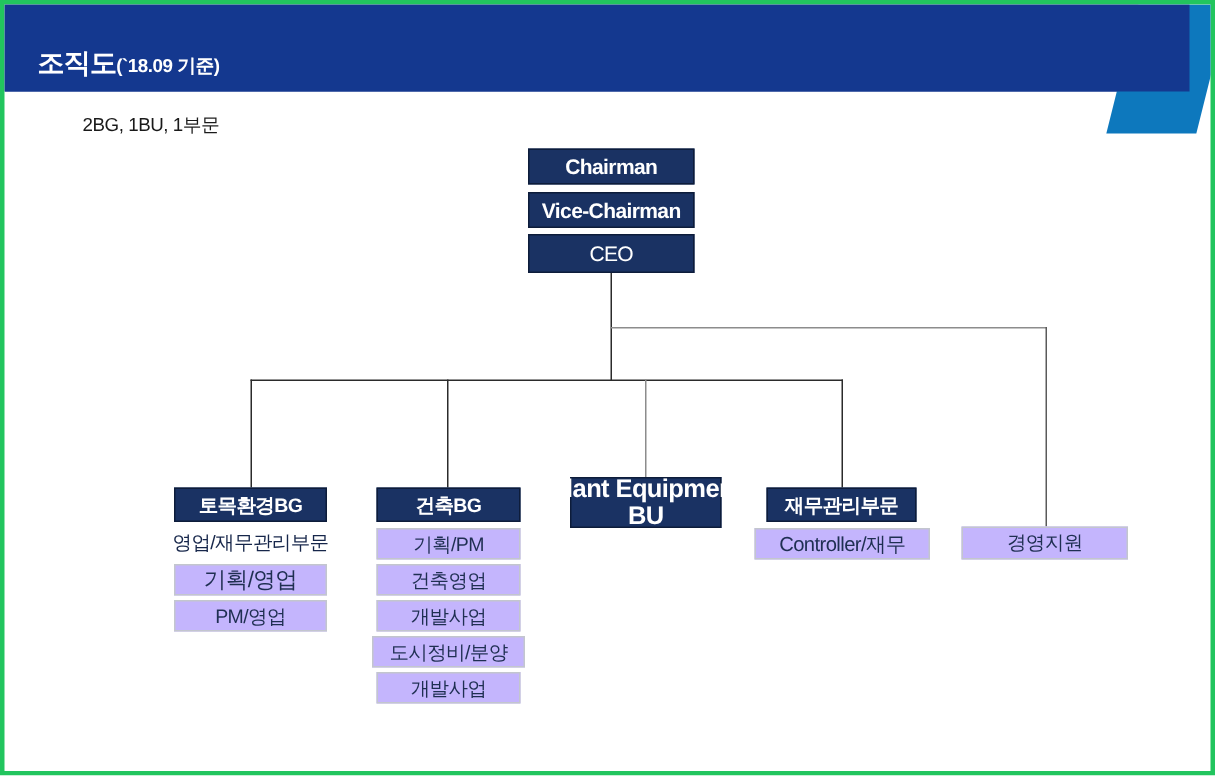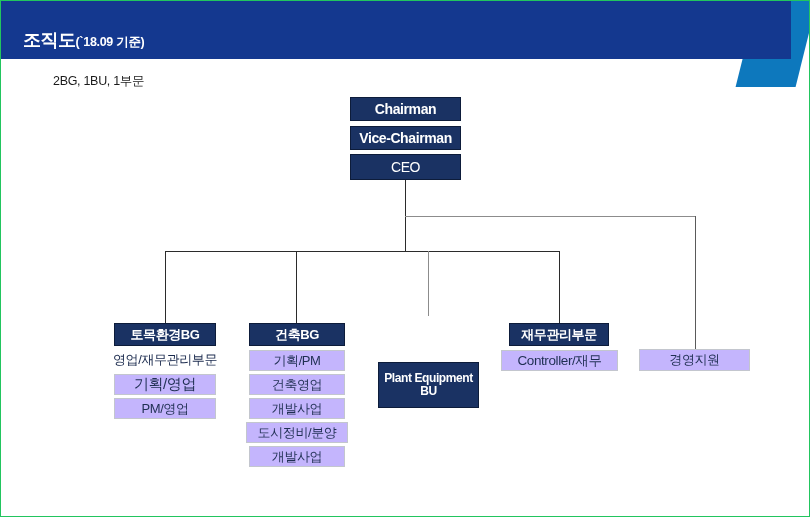--- a/index.html
+++ b/index.html
@@ -10,21 +10,21 @@
   }
   body {
     font-family: "Liberation Sans", "DejaVu Sans", sans-serif;
   }
 
   .slide {
     position: relative;
     width: 810px;
     height: 517px;
     background: #ffffff;
-    border: 1px solid #22c55e;
+    border: 3px solid #22c55e;
     overflow: hidden;
   }
 
   
   .header-bar {
     position: absolute;
     left: 0; top: 0;
     width: 810px; height: 58px;
     background: #14388f;
   }
@@ -151,21 +151,21 @@
   <div class="box plain" style="left:113px; top:373px; width:102px; height:21px; font-size:15px;">기획/영업</div>
   <div class="box plain" style="left:113px; top:397px; width:102px; height:21px; font-size:13px;">PM/영업</div>
 
   <div class="box navy" style="left:248px; top:322px; width:96px; height:23px; font-size:13px;">건축BG</div>
   <div class="box plain" style="left:248px; top:349px; width:96px; height:21px; font-size:13px;">기획/PM</div>
   <div class="box plain" style="left:248px; top:373px; width:96px; height:21px; font-size:13px;">건축영업</div>
   <div class="box plain" style="left:248px; top:397px; width:96px; height:21px; font-size:13px;">개발사업</div>
   <div class="box plain" style="left:245px; top:421px; width:102px; height:21px; font-size:13px;">도시정비/분양</div>
   <div class="box plain" style="left:248px; top:445px; width:96px; height:21px; font-size:13px;">개발사업</div>
 
-  <div class="box navy" style="left:377px; top:315px; width:101px; height:46px; font-size:12px; line-height:1.05; flex-direction:column;margin-top:46px;">
+  <div class="box navy" style="left:377px; top:315px; width:101px; height:34px; font-size:17px; line-height:1.05; flex-direction:column;">
     <span>Plant Equipment</span>
     <span>BU</span>
   </div>
 
   <div class="box navy" style="left:508px; top:322px; width:100px; height:23px; font-size:13px;">재무관리부문</div>
   <div class="box plain" style="left:500px; top:349px; width:117px; height:21px; font-size:13.5px;">Controller/재무</div>
 
   <div class="box plain" style="left:638px; top:348px; width:111px; height:22px; font-size:13px;">경영지원</div>
 
 </div>

